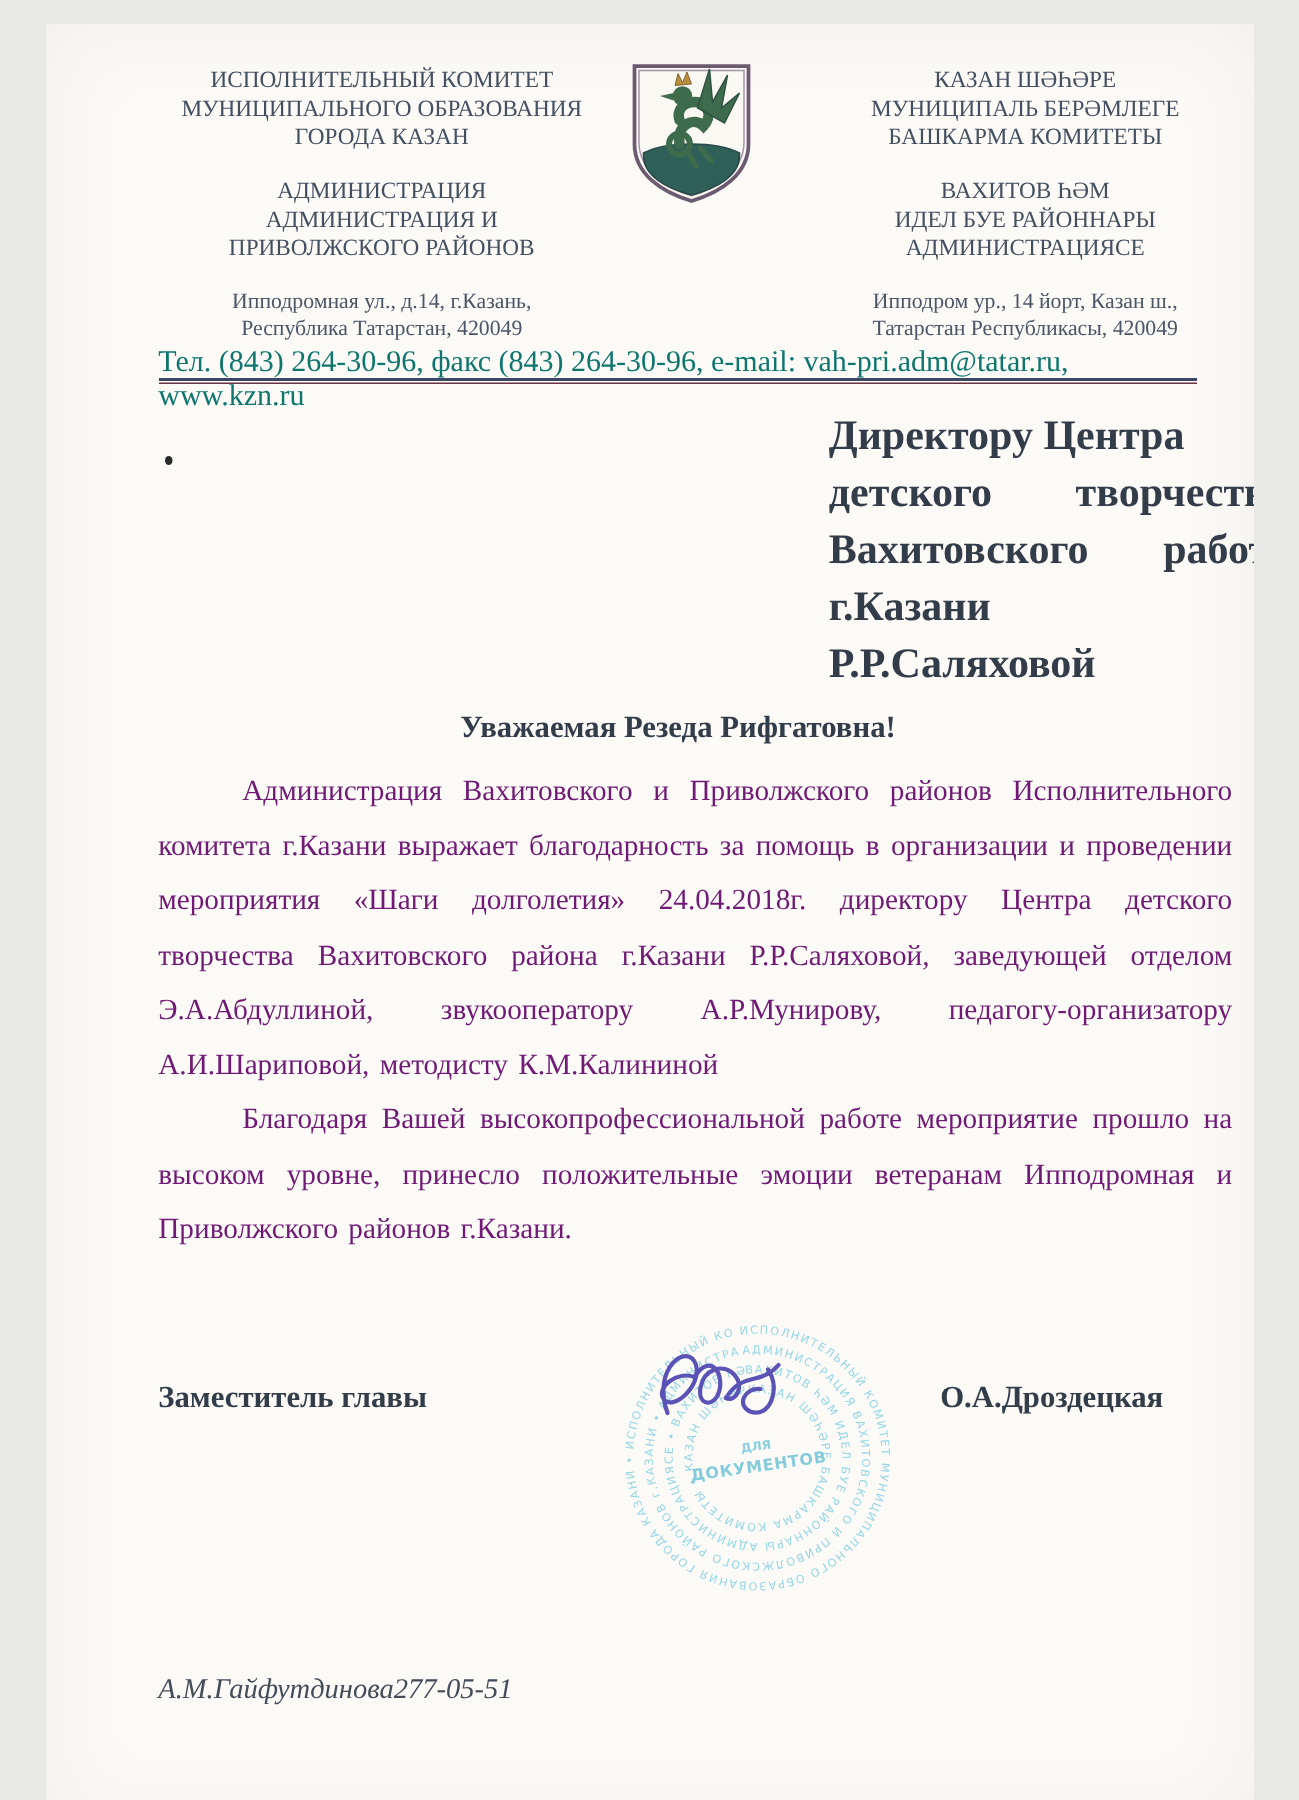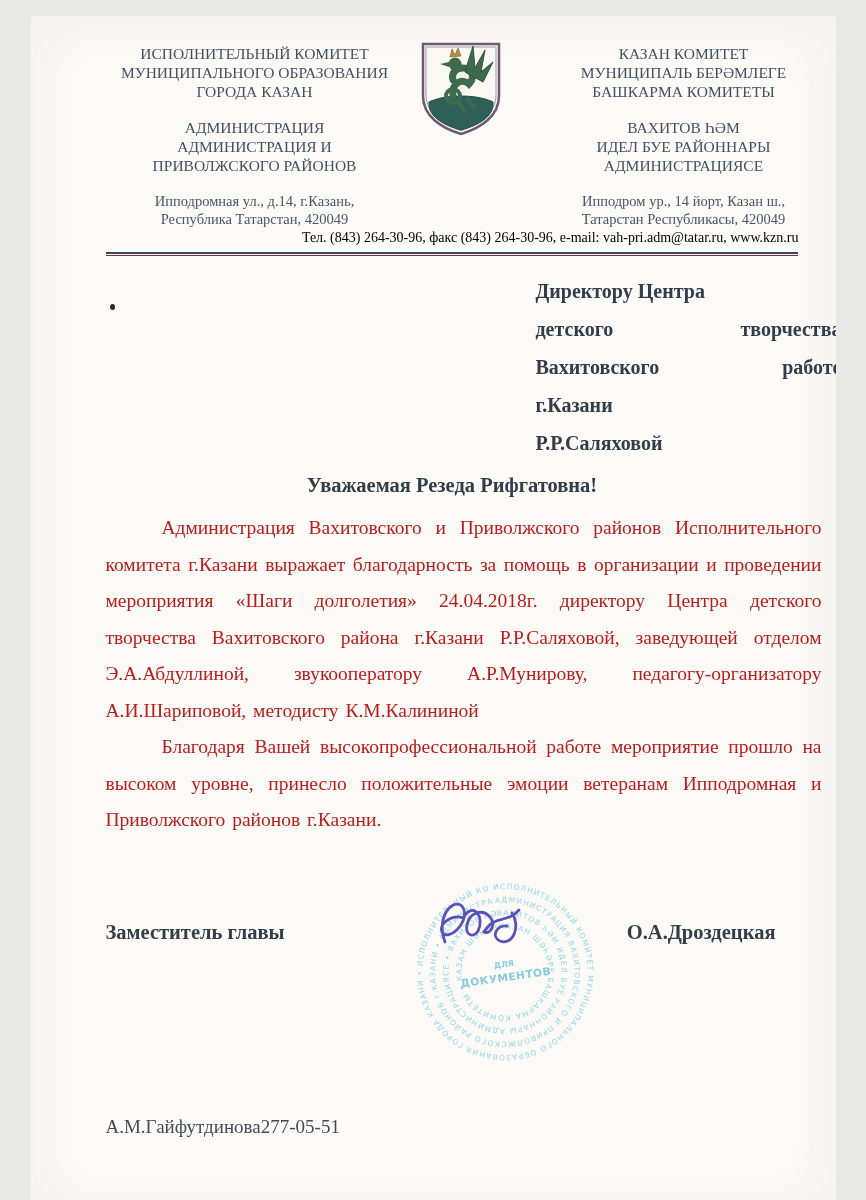--- a/index.html
+++ b/index.html
@@ -14,45 +14,45 @@
     overflow:hidden;
   }
   
   .hdr-col{position:absolute;top:28px;text-align:center;line-height:19px;font-size:15.5px;color:#445060;}
   .hdr-left{left:58px;width:332px;}
   .hdr-right{left:494px;width:318px;}
   .hdr-group{margin-bottom:17px;}
   .addr{font-size:14.5px;line-height:18px;color:#4a5565;}
   .emblem{position:absolute;left:384px;top:22px;width:92px;height:98px;}
   
-  .contact{position:absolute;top:214px;left:75px;width:693px;text-align:right;font-size:14px;color:#000000;}
+  .contact{position:absolute;top:214px;left:75px;width:693px;text-align:left;font-size:20px;color:#0f766e;}
   .rule{position:absolute;top:236px;left:75px;width:692px;height:2px;background:#3a4663;}
   .rule:after{content:"";position:absolute;left:0;right:0;top:3px;height:1px;background:#6d3340;}
   .dot{position:absolute;left:79px;top:288px;width:5px;height:6px;border-radius:50%;background:#2a2a2a;}
   
-  .recipient{position:absolute;left:505px;top:256px;width:306px;font-weight:bold;font-size:20px;color:#333d49;}
+  .recipient{position:absolute;left:522px;top:256px;width:306px;font-weight:bold;font-size:28px;color:#333d49;}
   .recipient .rline{height:38px;line-height:38px;}
   .recipient .rjust{text-align:justify;text-align-last:justify;}
   
   .salutation{position:absolute;top:458px;left:75px;width:693px;text-align:center;font-weight:bold;font-size:20.5px;color:#333d49;}
-  .bodytext{position:absolute;top:494px;left:75px;width:716px;font-size:19.5px;line-height:36.5px;color:#b91c1c;}
+  .bodytext{position:absolute;top:494px;left:75px;width:716px;font-size:19.5px;line-height:36.5px;color:#701a75;}
   .bodytext p{margin:0;text-indent:56px;text-align:justify;word-spacing:2px;}
   
   .sig-row{position:absolute;top:905px;left:75px;width:716px;display:flex;justify-content:space-between;font-weight:bold;font-size:20.5px;color:#333d49;}
   .sig-name{padding-right:46px;}
   
   .stamp{position:absolute;left:378px;top:860px;width:192px;height:192px;transform:rotate(-8deg);opacity:.92;}
   .stamp text{fill:#8dd3e3;font-family:"DejaVu Sans", sans-serif;}
   .stamp .ringtxt{font-size:7.4px;letter-spacing:1.1px;}
   .stamp .ctr-small{font-size:8px;font-weight:bold;fill:#83cbdd;}
   .stamp .ctr-main{font-size:10.5px;font-weight:bold;fill:#7cc8da;letter-spacing:.5px;}
   .autograph{position:absolute;left:388px;top:872px;width:124px;height:76px;}
   .autograph path{stroke:#5a52b5;stroke-width:2.8;fill:none;stroke-linecap:round;}
   
-  .footer{position:absolute;left:75px;top:1100px;font-size:19px;color:#434c58;}
+  .footer{position:absolute;left:75px;top:1100px;font-size:19px;color:#434c58;font-style:italic;}
 </style>
 </head>
 <body>
 
 <div class="page">
 
   <div class="hdr-col hdr-left">
     <div class="hdr-group">
       <div>ИСПОЛНИТЕЛЬНЫЙ КОМИТЕТ</div>
       <div>МУНИЦИПАЛЬНОГО ОБРАЗОВАНИЯ</div>
@@ -81,21 +81,21 @@
         <circle cx="40" cy="26" r="6.5" fill="#3f6b4d" stroke="none"></circle>
         <path d="M34,24 L25,26 L34,29 Z" fill="#3f6b4d" stroke="none"></path>
         <path d="M44,64 l5,9 M52,61 l7,8" stroke="#3f6b4d" stroke-width="3.5" stroke-linecap="round"></path>
         <path d="M35,19 L37,11 L40,17 L43,10 L46,18 Z" fill="#b98f3e" stroke="#7a5a22" stroke-width="0.6"></path>
       </g>
     </svg>
   </div>
 
   <div class="hdr-col hdr-right">
     <div class="hdr-group">
-      <div>КАЗАН КОМИТЕТ</div>
+      <div>КАЗАН ШӘҺӘРЕ</div>
       <div>МУНИЦИПАЛЬ БЕРӘМЛЕГЕ</div>
       <div>БАШКАРМА КОМИТЕТЫ</div>
     </div>
     <div class="hdr-group">
       <div>ВАХИТОВ ҺӘМ</div>
       <div>ИДЕЛ БУЕ РАЙОННАРЫ</div>
       <div>АДМИНИСТРАЦИЯСЕ</div>
     </div>
     <div class="addr">
       <div>Ипподром ур., 14 йорт, Казан ш.,</div>

